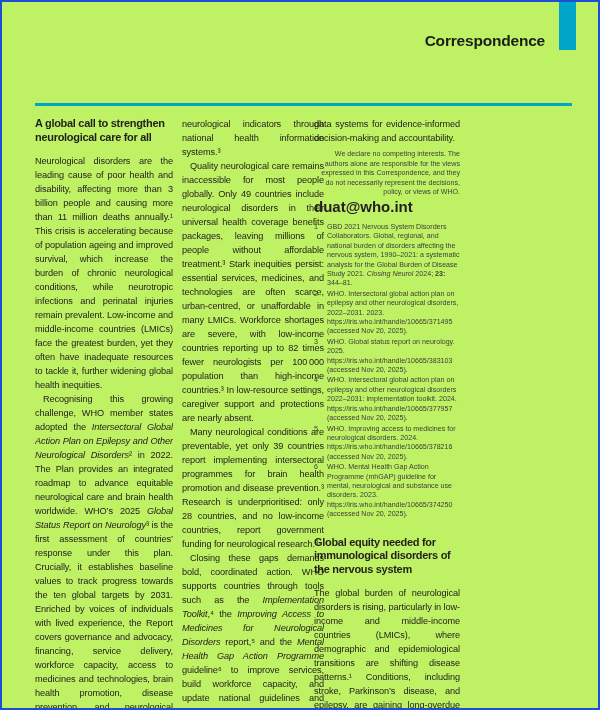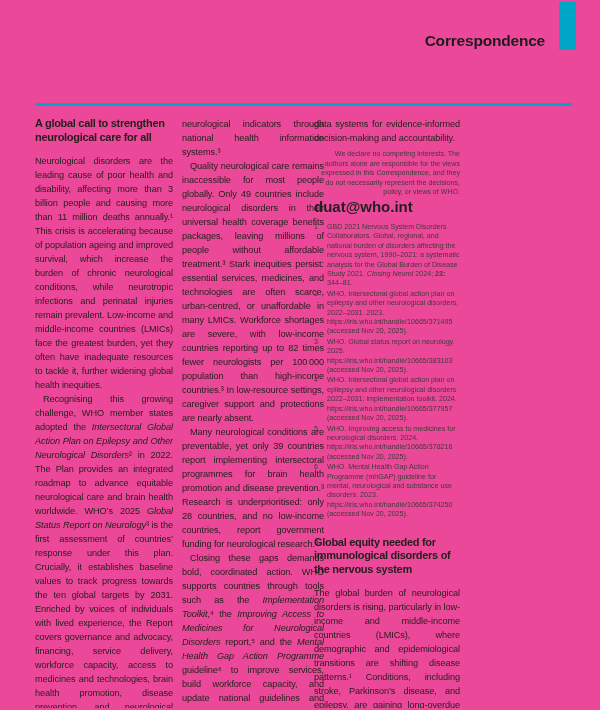--- a/index.html
+++ b/index.html
@@ -1,21 +1,21 @@
 <!DOCTYPE html>
 <html><head>
 <meta charset="utf-8">
 <style>
   html,body{margin:0;padding:0;background:#e8e8e8;}
   .page{
     position:relative;
     width:600px;height:710px;
     box-sizing:border-box;
-    background:#ec4899;
-    border:2px solid #ec4899;
+    background:#bef264;
+    border:2px solid #1d4ed8;
     overflow:hidden;
     font-family:"Liberation Sans","DejaVu Sans",sans-serif;
     color:#26211f;
     margin:0 auto;
   }
   .accent-bar{
     position:absolute;top:0;right:22px;width:17px;height:48px;
   }
   .masthead{
     position:absolute;top:30px;right:53px;

